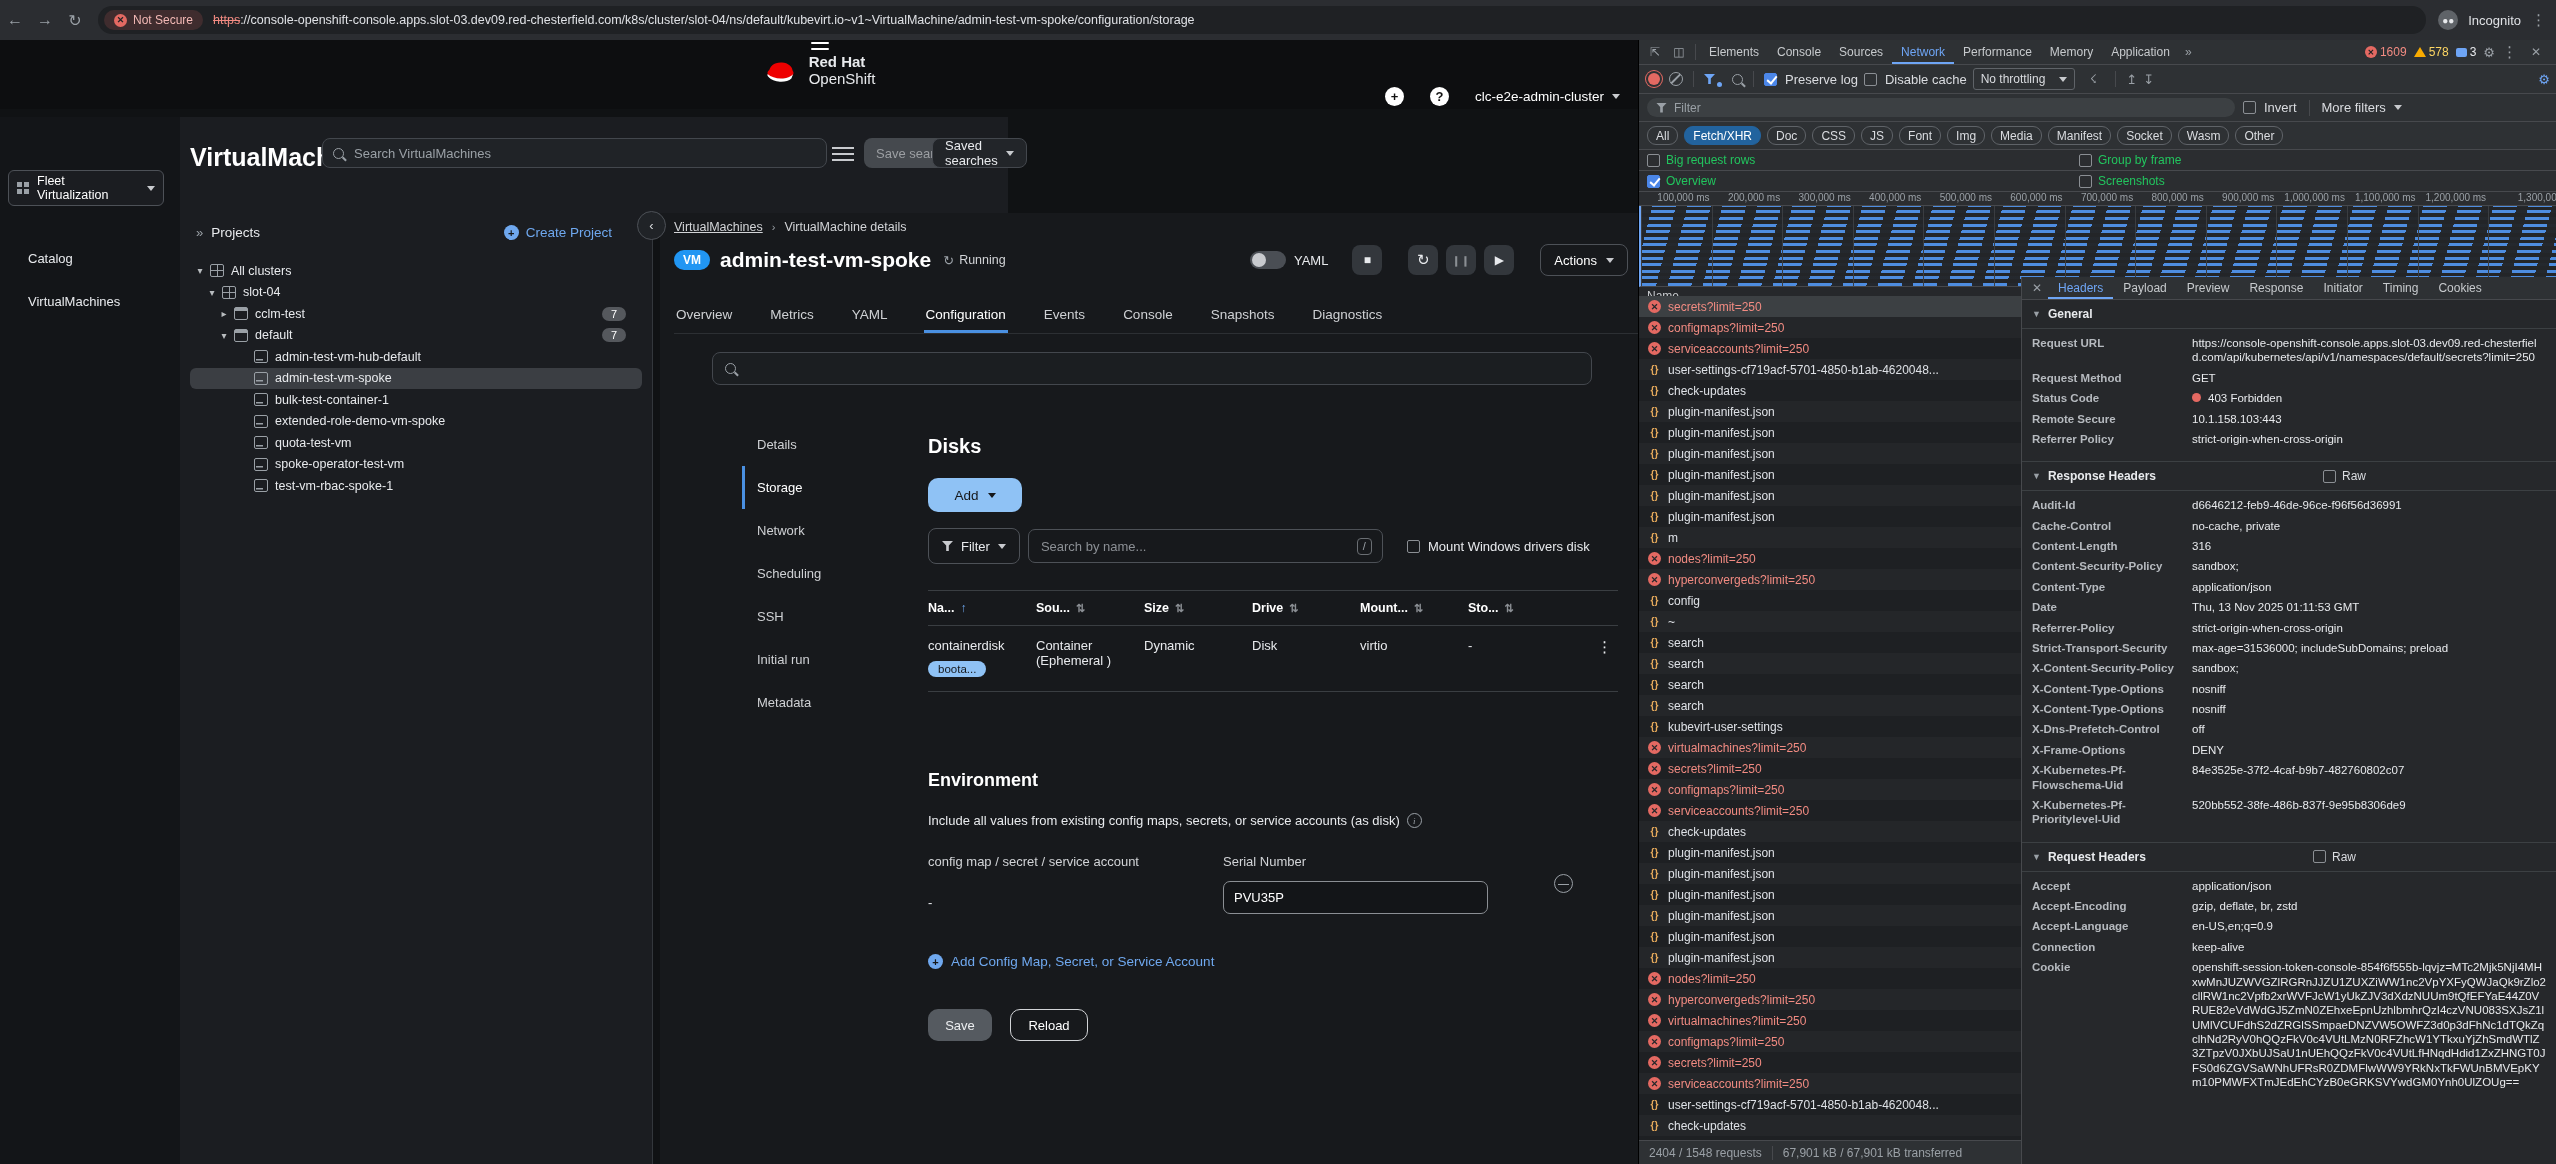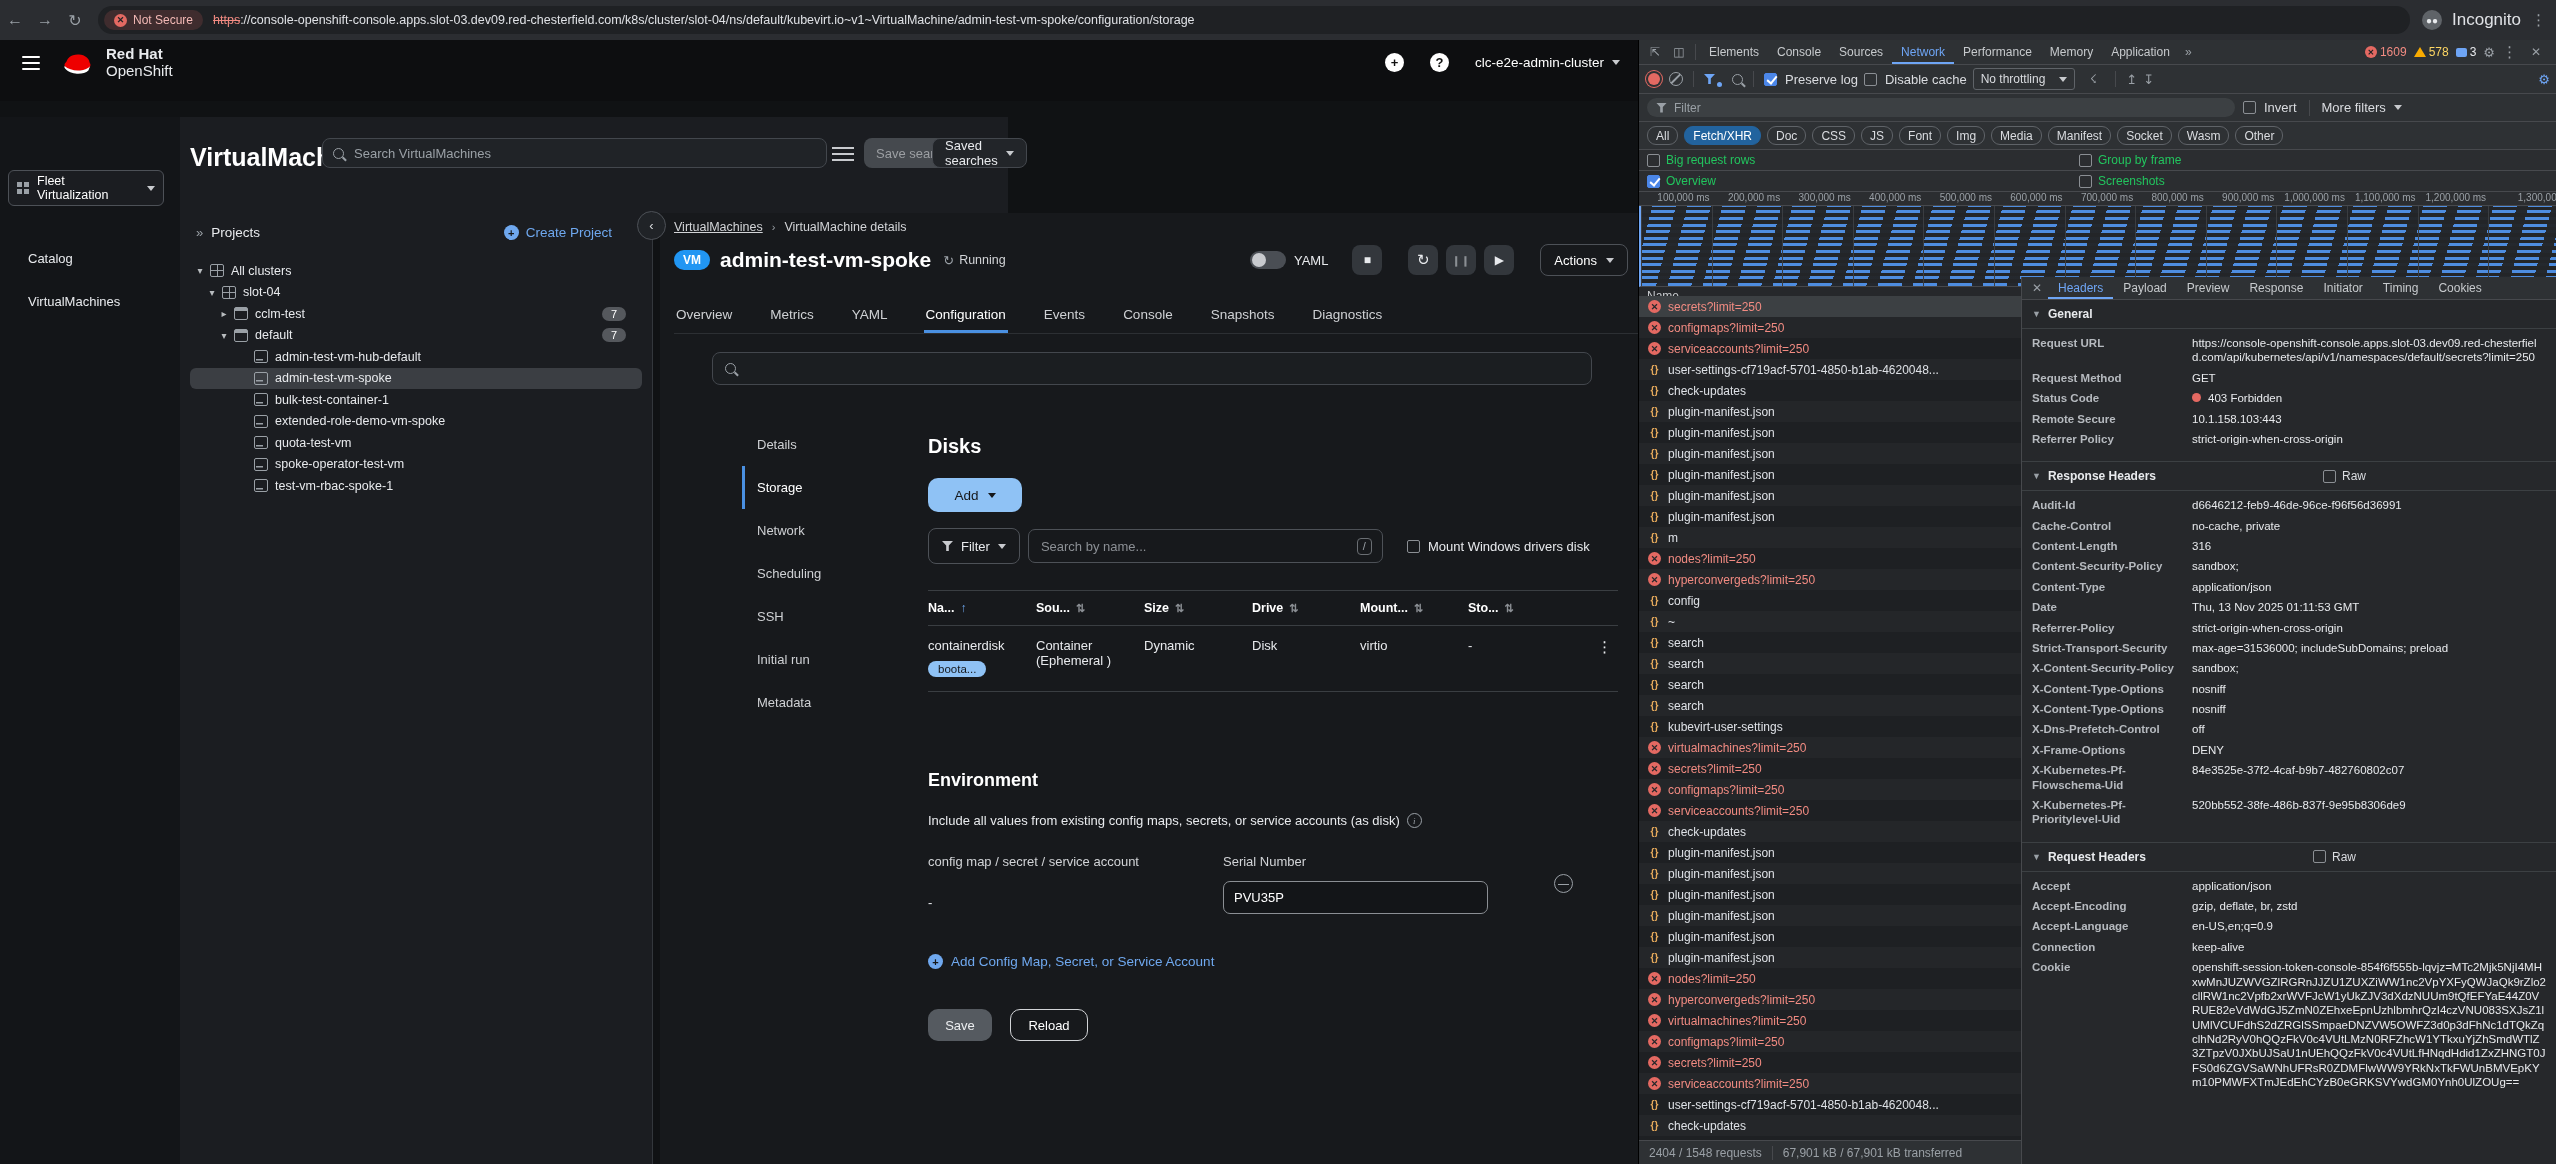--- a/index.html
+++ b/index.html
@@ -8,24 +8,24 @@
   
   .browser-bar{position:absolute;top:0;left:0;width:2556px;height:40px;background:#2b2d31;display:flex;align-items:center;z-index:30;}
   .nav-ic{color:#9aa0a6;font-size:16px;width:30px;text-align:center;cursor:pointer;}
   .url-pill{height:28px;background:#1f2124;border-radius:14px;display:flex;align-items:center;padding:0 6px 0 6px;flex:1;margin:0 12px 0 8px;}
   .not-secure{display:flex;align-items:center;gap:6px;background:rgba(228,105,98,.16);border-radius:12px;padding:3px 10px;font-size:12px;color:#f2b8b5;}
   .ns-x{width:13px;height:13px;border-radius:50%;background:#e46962;color:#1f2124;font-size:9px;font-weight:bold;display:flex;align-items:center;justify-content:center;}
   .url-text{margin-left:10px;font-size:12.5px;color:#dfe1e5;white-space:nowrap;overflow:hidden;}
   .https{color:#f28b82;text-decoration:line-through;}
   .browser-right{display:flex;align-items:center;gap:10px;padding-right:10px;color:#dfe1e5;}
   .incog-ic{width:20px;height:20px;border-radius:50%;background:#5f6368;display:flex;align-items:center;justify-content:center;font-size:10px;color:#e8eaed;}
-  .incog-label{font-size:17px;color:#dfe1e5;}
+  .incog-label{font-size:13px;color:#dfe1e5;}
   .kebab{color:#9aa0a6;font-size:15px;letter-spacing:0;}
   
-  .masthead{position:absolute;top:24px;left:0;width:1638px;height:77px;background:#0d0e10;display:flex;align-items:center;}
+  .masthead{position:absolute;top:32px;left:0;width:1638px;height:77px;background:#0d0e10;display:flex;align-items:center;flex-direction:column;}
   .hamburger{width:18px;margin:0 20px 0 22px;cursor:pointer;}
   .hamburger div{height:2px;background:#fff;margin:4px 0;border-radius:1px;}
   .brand{display:flex;align-items:center;gap:10px;}
   .brand-text{line-height:1.1;font-size:15px;}
   .brand-text b{display:block;}
   .mast-right{margin-left:auto;display:flex;align-items:center;gap:26px;padding-right:18px;}
   .circle-btn{width:19px;height:19px;border-radius:50%;background:#fff;color:#111;font-weight:bold;font-size:13px;display:flex;align-items:center;justify-content:center;cursor:pointer;}
   .cluster-sel{display:flex;align-items:center;gap:8px;font-size:13.5px;color:#fff;cursor:pointer;}
   .caret{display:inline-block;width:0;height:0;border-left:4px solid transparent;border-right:4px solid transparent;border-top:5px solid #c8cace;}
   

